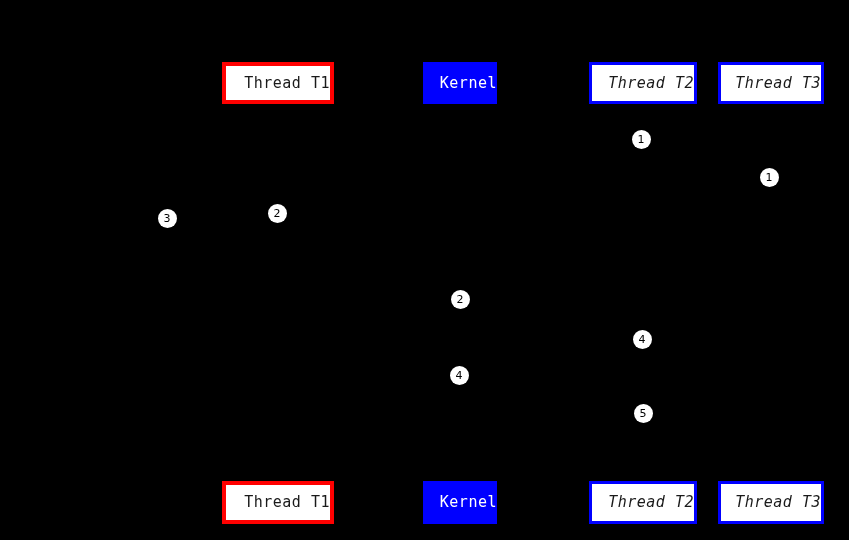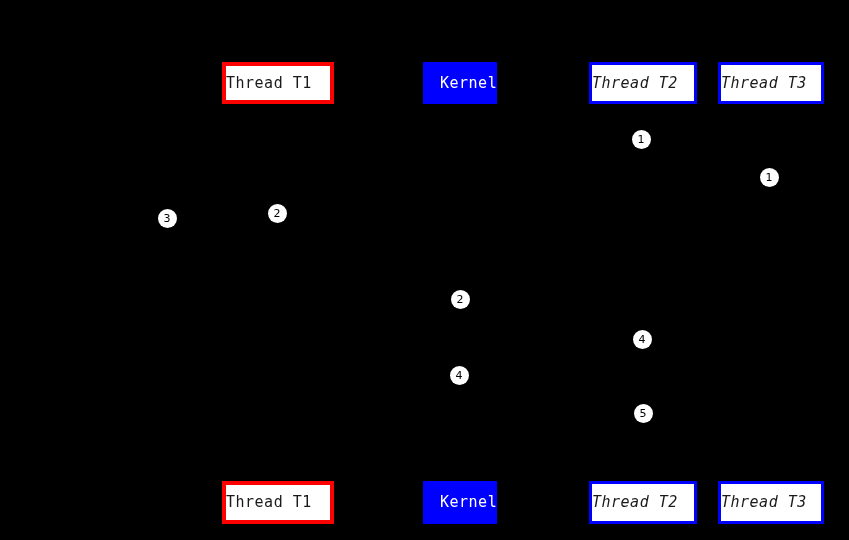--- a/index.html
+++ b/index.html
@@ -30,21 +30,21 @@
     height: 1px;
     background: #000000;
   }
 
   
   .participant {
     position: absolute;
     box-sizing: border-box;
     display: flex;
     align-items: center;
-    justify-content: flex-start;
+    justify-content: flex-end;
     font-family: "DejaVu Sans Mono", "Liberation Mono", monospace;
     font-size: 15px;
     letter-spacing: 0.5px;
     white-space: nowrap;
     line-height: 1;
   }
   .participant.boxed {
     background: #ffffff;
     border-style: solid;
     color: #1a1a1a;

